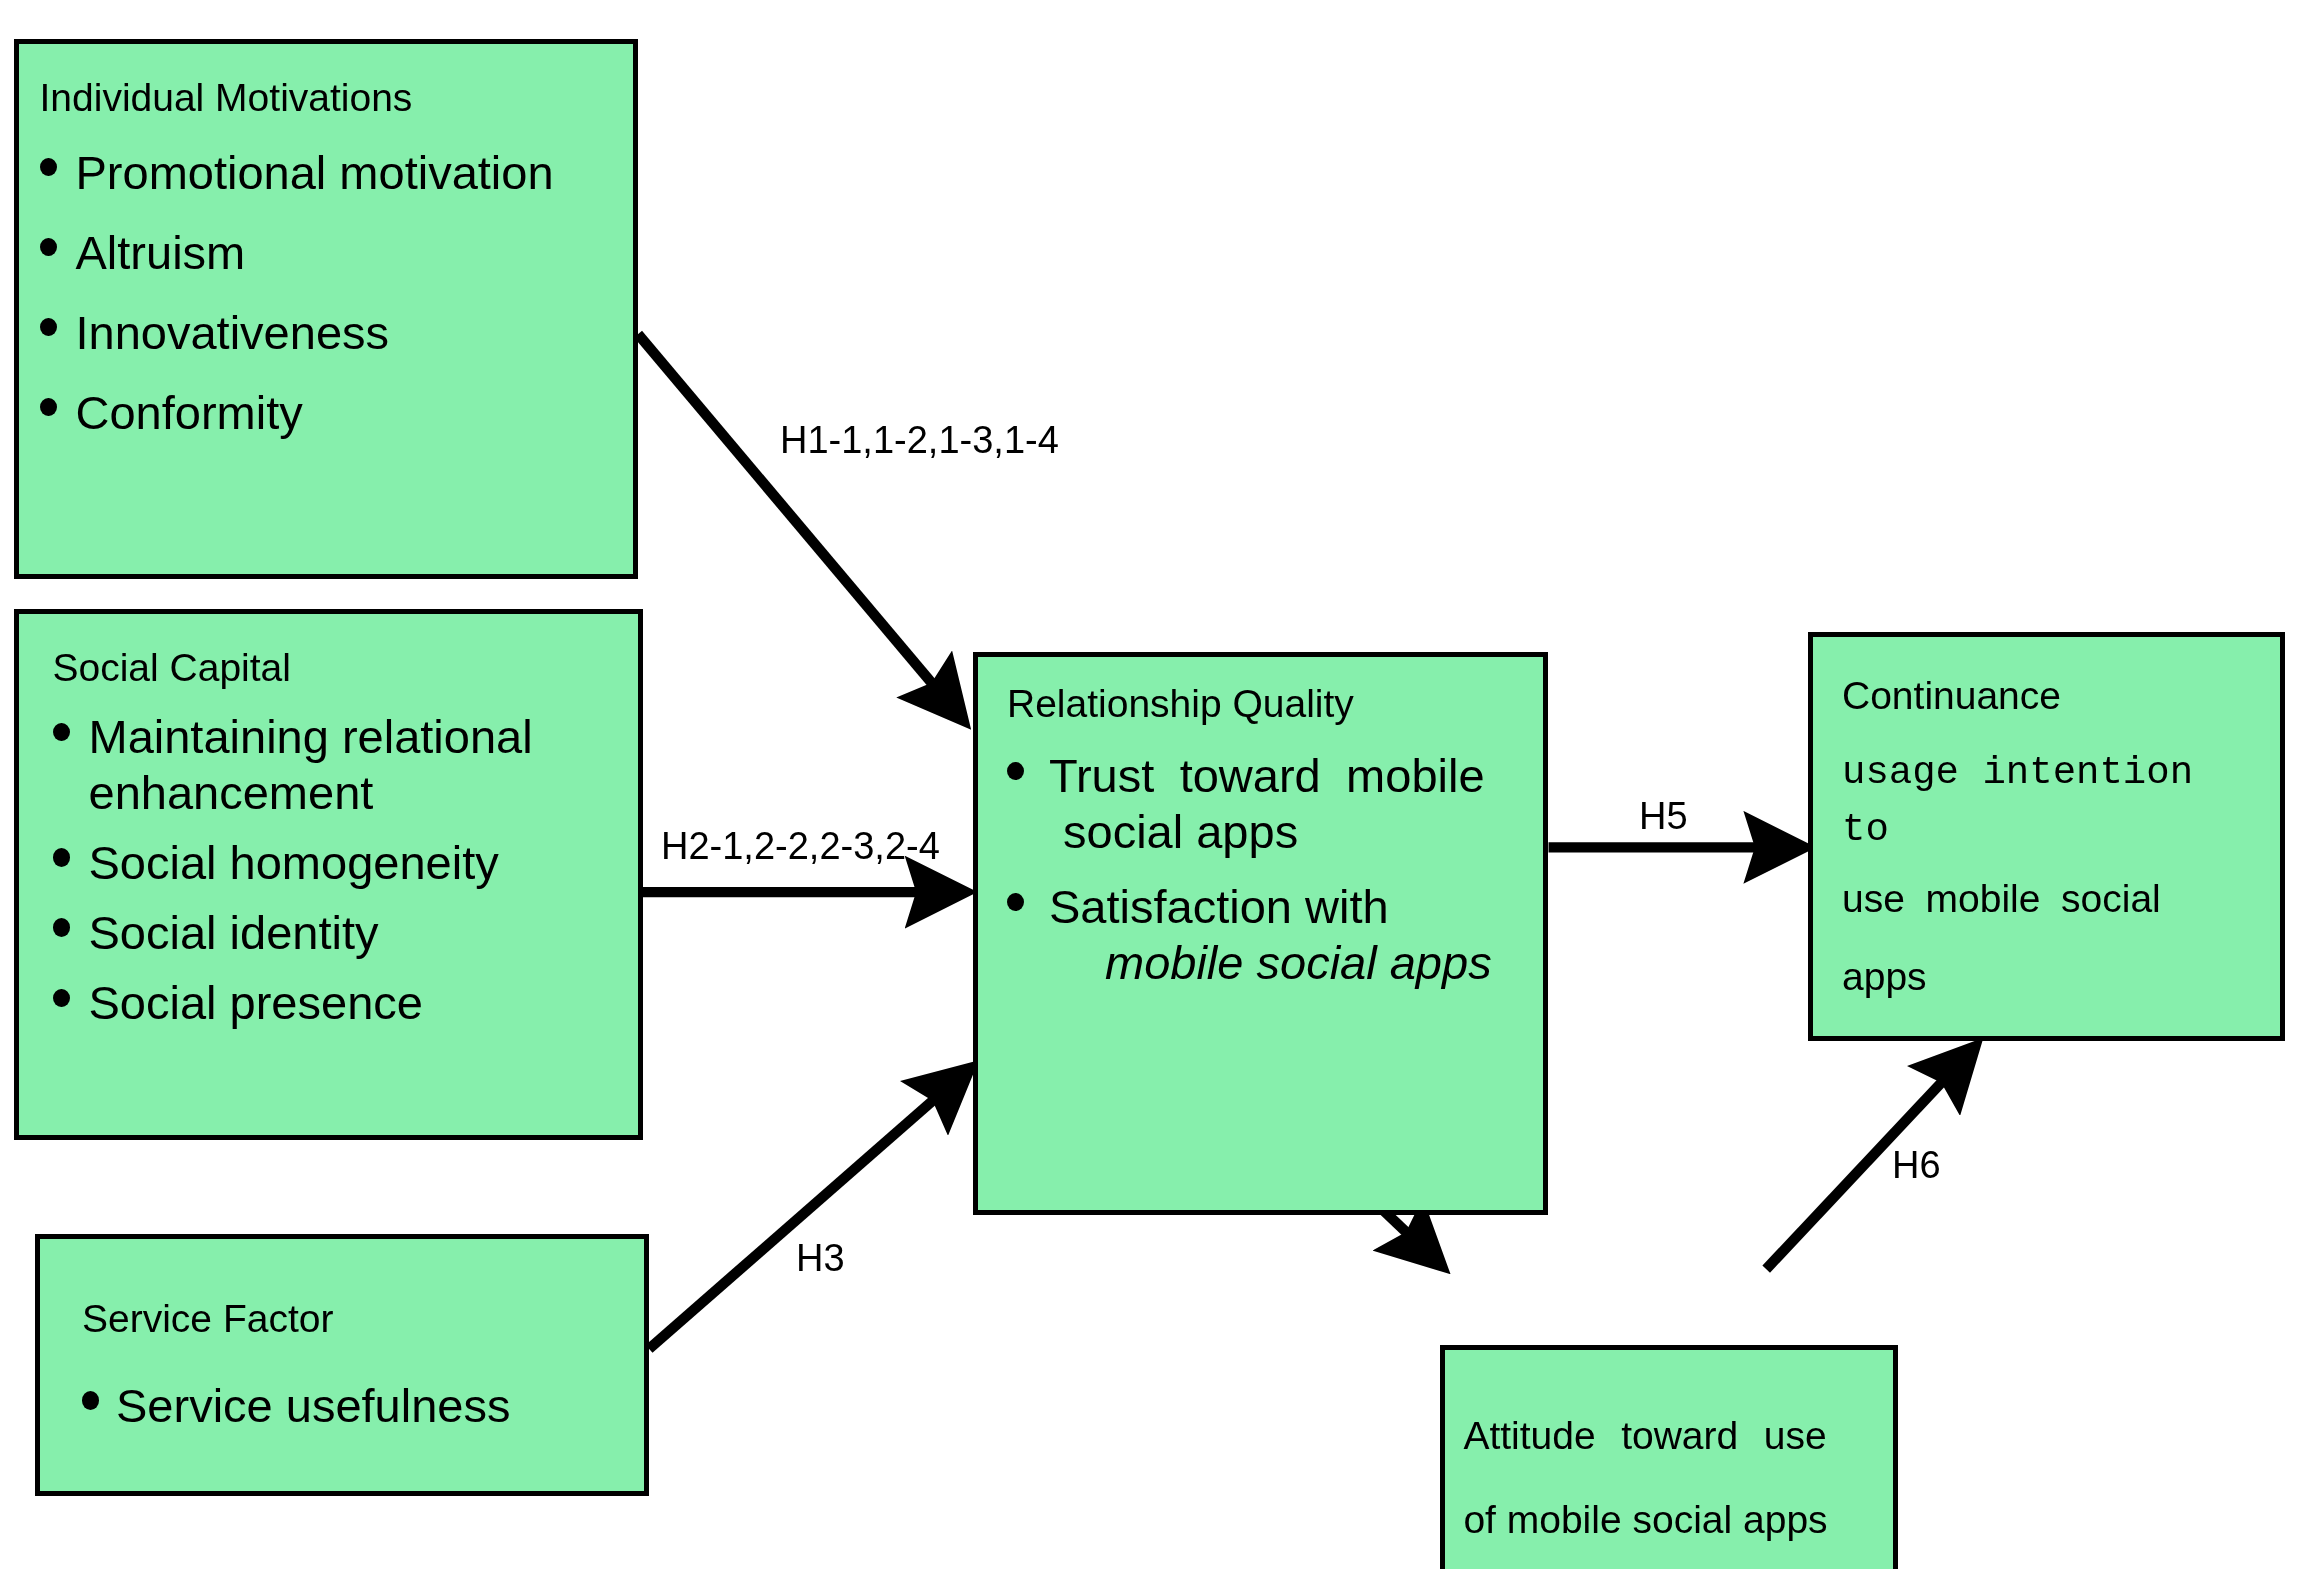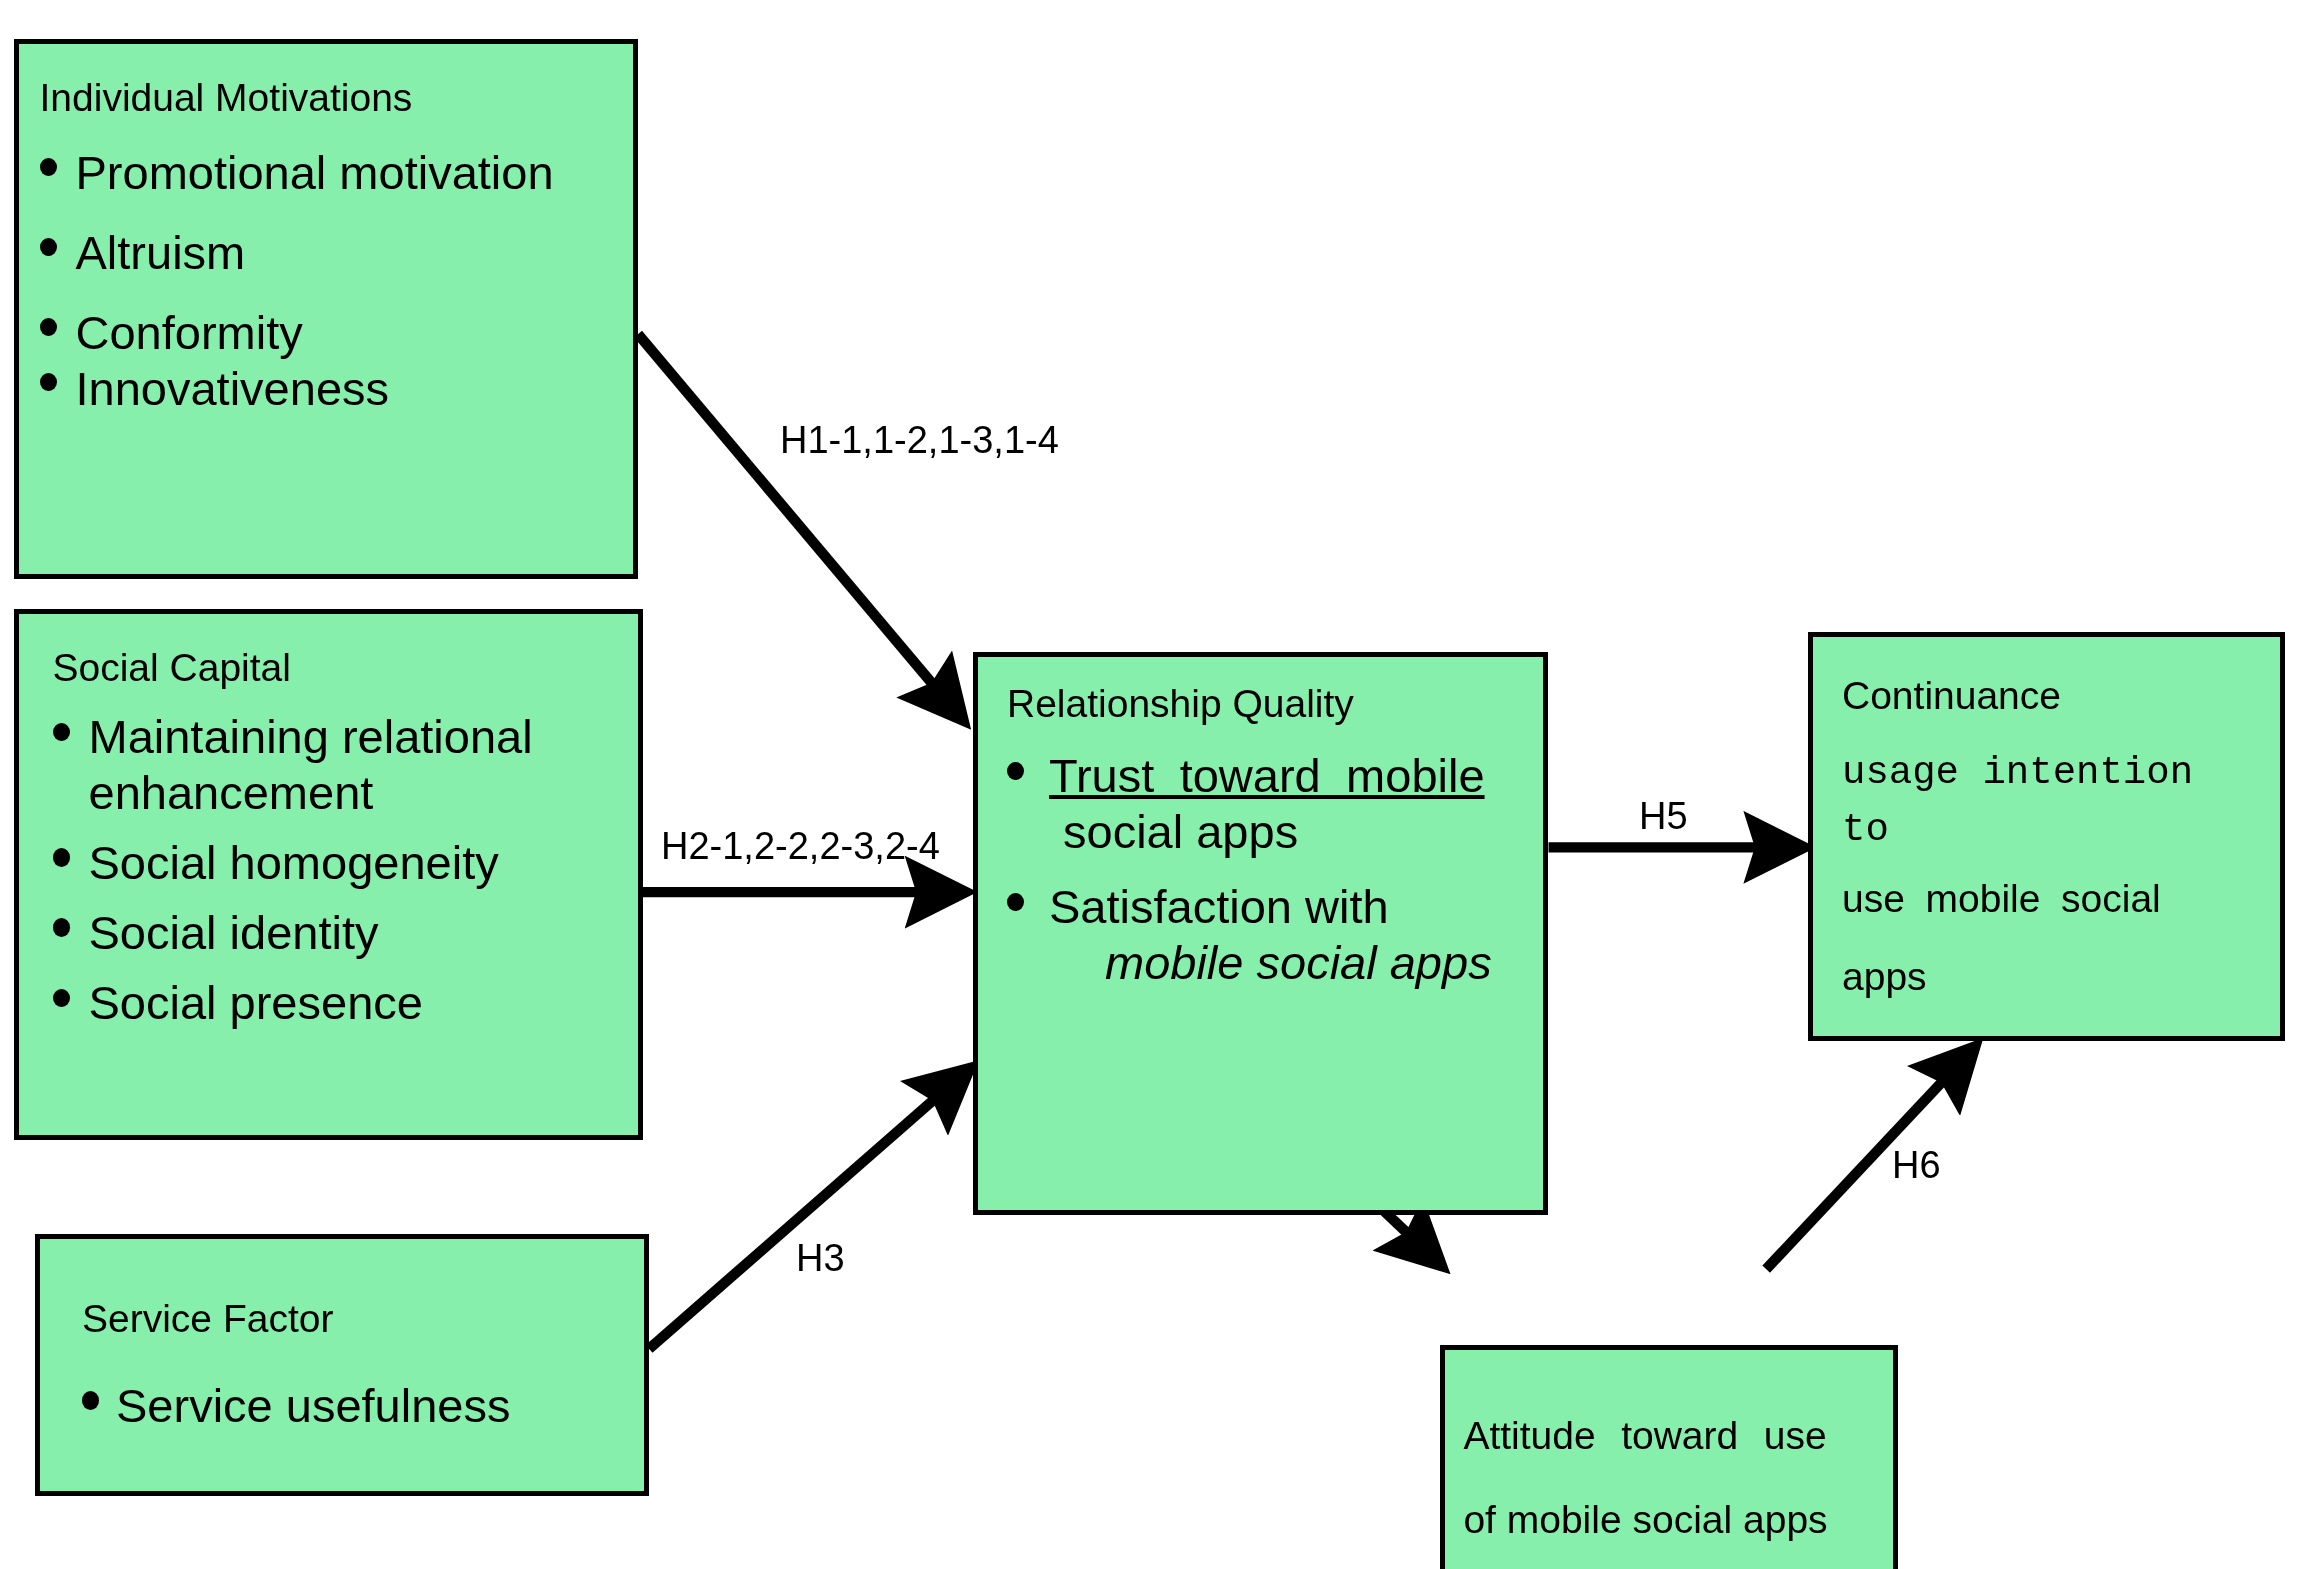--- a/index.html
+++ b/index.html
@@ -75,21 +75,20 @@
     line-height: 1;
   }
   .plain-line {
     font-size: 39px;
     color: #000;
     line-height: 1.45;
   }
   .justify-line {
     display: flex;
     justify-content: space-between;
-    text-decoration: underline;
   }
 </style>
 </head>
 <body>
 
 <div id="diagram-root">
 
   <svg class="edge-layer" viewBox="0 0 3781 2559">
     <defs>
       <marker id="arrowhead" markerWidth="7" markerHeight="7" refX="5.6" refY="3.5" orient="auto" markerUnits="strokeWidth">
@@ -127,27 +126,27 @@
       <div class="node-title" style="margin-bottom:24.5px;">Individual Motivations</div>
       <ul class="bullet-list">
         <li class="bullet-item" style="padding-left:36px; margin-bottom:24.5px;">
           <span class="bullet-dot" style="top:12.3px;"></span>
           <span class="bullet-text">Promotional motivation</span>
         </li>
         <li class="bullet-item" style="padding-left:36px; margin-bottom:24.5px;">
           <span class="bullet-dot" style="top:12.3px;"></span>
           <span class="bullet-text">Altruism</span>
         </li>
+        <li class="bullet-item" style="padding-left:36px; margin-bottom:24.5px;">
+          <span class="bullet-dot" style="top:12.3px;"></span>
+          <span class="bullet-text">Innovativeness</span>
+        </li>
         <li class="bullet-item" style="padding-left:36px;">
           <span class="bullet-dot" style="top:12.3px;"></span>
           <span class="bullet-text">Conformity</span>
-        </li>
-        <li class="bullet-item" style="padding-left:36px; margin-bottom:24.5px;">
-          <span class="bullet-dot" style="top:12.3px;"></span>
-          <span class="bullet-text">Innovativeness</span>
         </li>
       </ul>
     </div>
   </div>
 
   <div class="node-box" style="left:13.5px; top:609px; width:629px; height:531px;padding-left:24px;">
     <div class="node-inner" style="padding:0 0 0 34px; justify-content:flex-start; padding-top:32px;">
       <div class="node-title" style="margin-bottom:18.4px;">Social Capital</div>
       <ul class="bullet-list">
         <li class="bullet-item" style="padding-left:36px;">

